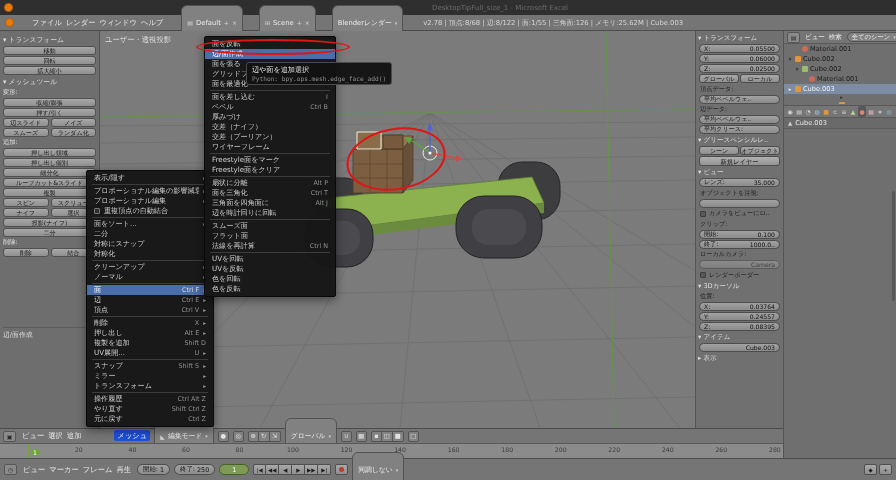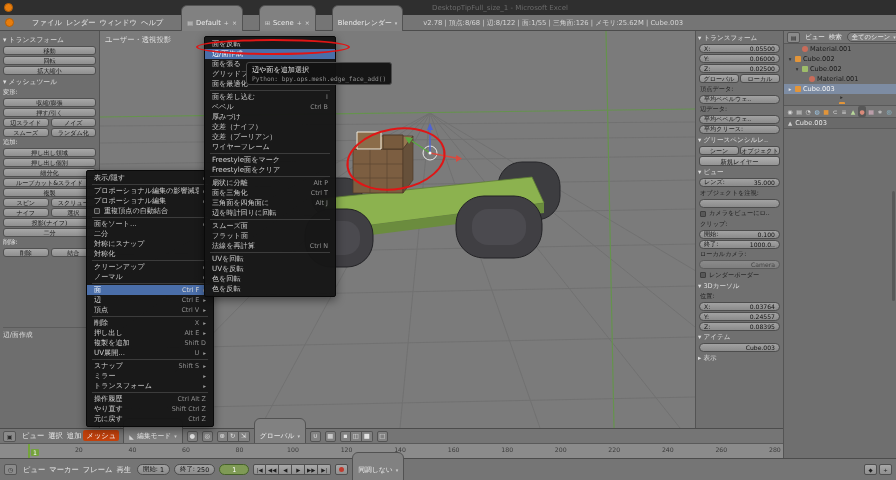--- a/index.html
+++ b/index.html
@@ -8,21 +8,21 @@
   .app{position:relative;width:896px;height:480px;background:#6f6f6f;overflow:hidden;font-size:8px;}
 
   
   #titlebar{position:absolute;left:0;top:0;width:896px;height:15px;background:#2f2f2f;color:#e9e9e9;display:flex;align-items:center;gap:4px;padding:0 4px;font-size:8px;white-space:nowrap;}
   .blender-logo{width:9px;height:9px;border-radius:50%;background:#e87d0d;border:1px solid #b35f08;flex:none;}
   #title-ghost{position:absolute;left:432px;color:#6b6b6b;font-size:7px;text-align:center;}
 
   
   #infobar{position:absolute;left:0;top:15px;width:896px;height:16px;background:#757575;border-bottom:1px solid #4c4c4c;display:flex;align-items:center;gap:16px;padding:0 5px;color:#e9e9e9;white-space:nowrap;}
   .hmenu{font-size:7.3px;color:#e9e9e9;padding:0 2px;}
-  .hmenu.active{background:#c2410c;border-radius:2px;color:#fff;padding:1px 3px;}
+  .hmenu.active{background:#1d4ed8;border-radius:2px;color:#fff;padding:1px 3px;margin-left:31px;}
   .dd{display:inline-flex;align-items:center;gap:3px;height:12px;background:#818181;border:1px solid #525252;border-radius:6px;padding:17px 5px;font-size:6.8px;color:#ebebeb;flex:none;}
   .dd .dicon{font-size:6px;color:#d3d3d3;}
   .dd .mini{font-size:6px;color:#d8d8d8;}
   .dd .caret{font-size:5px;color:#cfcfcf;}
   #stats{font-size:6.8px;color:#d6d6d6;margin-left:4px;}
 
   
   #toolshelf{position:absolute;left:0;top:31px;width:100px;height:397px;background:#6e6e6e;border-right:1px solid #545454;padding:2px 3px;overflow:hidden;}
   .ts-head{font-size:6.8px;color:#dedede;margin:2px 0 1px;white-space:nowrap;}
   .ts-grouplbl{font-size:6.3px;color:#e0e0e0;margin:1px 0 0;}

